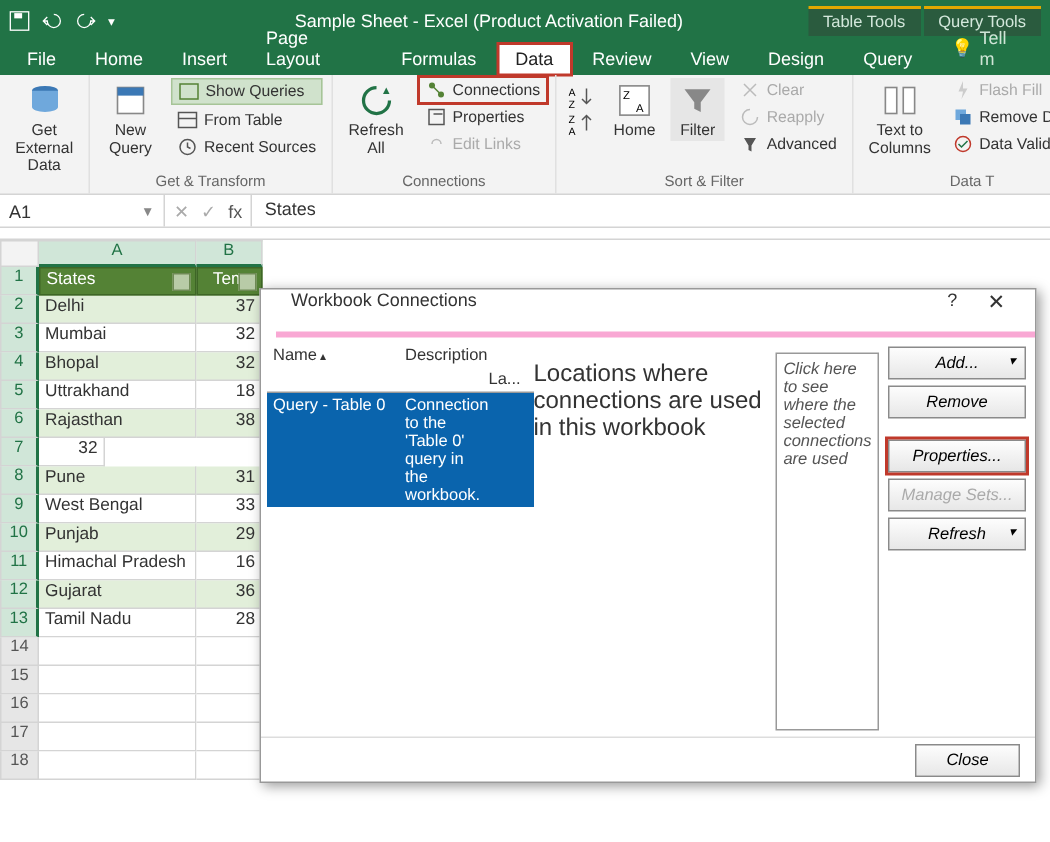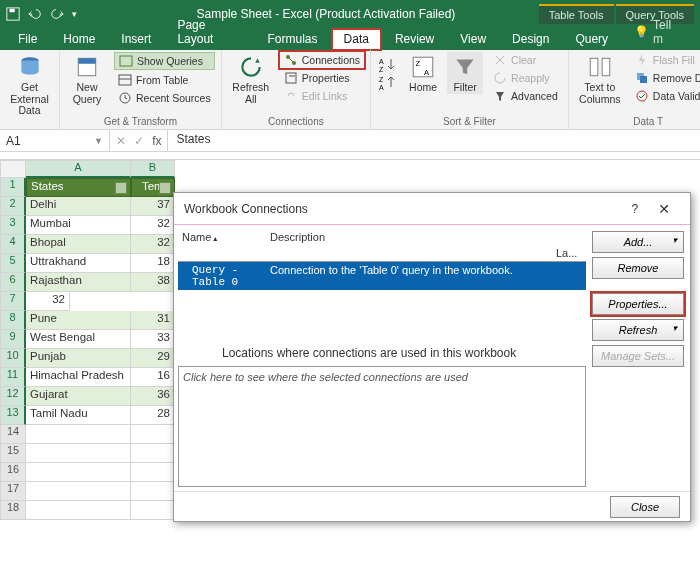--- a/index.html
+++ b/index.html
@@ -54,38 +54,38 @@
 .rh.sel { background: #d0e6d8; border-right: 2px solid #217346; color: #217346; }
 .cell { width: 105px; border: 1px solid #d4d4d4; border-top: none; border-left: none; padding: 1px 4px; font-size: 11.5px; background: #fff; }
 .cell.b { width: 44px; text-align: right; }
 .thead { background: #548235; color: #fff; border: 1px solid #3e6626; border-right: 1px solid #3e6626; position: relative; }
 .thead .dd { position: absolute; right: 3px; top: 3px; width: 12px; height: 12px; background: #b8cba7; border: 1px solid #6e8a55; }
 .tbl-band0 { background: #e2efda; }
 .tbl-band1 { background: #fff; }
 
 
 .dialog { position: absolute; left: 173px; top: 192px; width: 518px; height: 330px; background: #fff; border: 1px solid #999; box-shadow: 2px 2px 8px rgba(0,0,0,0.4); }
-.dlg-title { height: 32px; border-bottom: 1px solid #f9a8d4; display: flex; align-items: center; padding: 0 10px; font-size: 12px; }
+.dlg-title { height: 32px; border-bottom: 4px solid #f9a8d4; display: flex; align-items: flex-start; padding: 0 10px; font-size: 12px; margin-left: 10px; }
 .dlg-title .spacer { flex: 1; }
 .dlg-title .qm { padding: 0 10px; cursor: pointer; }
 .dlg-title .x { padding: 0 10px; font-size: 14px; cursor: pointer; }
 .dlg-body { display: flex; height: calc(100% - 62px); }
-.dlg-left { flex: 1; padding: 4px; display: flex; flex-direction: column; }
+.dlg-left { flex: 1; padding: 4px; display: flex; }
 .dlg-right { width: 100px; padding: 6px 6px 6px 2px; display: flex; flex-direction: column; gap: 4px; }
 .listhdr { display: flex; border-bottom: 1px solid #999; font-size: 11px; padding: 2px 0; }
 .listhdr .col-n { width: 92px; padding-left: 4px; }
 .listhdr .col-d { flex: 1; }
 .listhdr .col-l { width: 30px; margin-top: 16px; }
 .sort-caret { font-size: 8px; margin-left: 2px; }
 .listrow { display: flex; background: #0a64ad; color: #fff; font-size: 11px; padding: 2px 0; }
-.listrow .col-n { width: 92px; padding-left: 14px; font-family: Liberation Mono, monospace; }
+.listrow .col-n { width: 92px; padding-left: 4px; }
 .listrow .col-d { flex: 1; }
 .listrow .col-l { width: 30px; }
 .listbox { border: 1px solid #999; flex: 1 1 98px; margin-top: 6px; padding: 4px; font-size: 11px; color: #555; font-style: italic; }
-.loc-label { margin-top: 12px; font-size: 12px; color: #333; margin-left: 44px; }
+.loc-label { margin-top: 12px; font-size: 16px; color: #333; }
 .dlg-btn { height: 22px; border: 1px solid #8a8a8a; background: linear-gradient(#fdfdfd,#e7e7e7); font-size: 11px; cursor: pointer; position: relative; font-style: italic; }
 .dlg-btn.dd::after { content: "▾"; position: absolute; right: 6px; top: 3px; font-size: 9px; }
 .dlg-btn.highlight { outline: 2px solid #c0392b; }
 .dlg-btn.disabled { color: #aaa; }
 .dlg-footer { height: 30px; border-top: 1px solid #ddd; display: flex; justify-content: flex-end; padding: 4px 10px; }
 .dlg-footer .dlg-btn { width: 70px; }
 .conn-area { height: 105px; }
 
 </style>
 </head>
@@ -437,20 +437,20 @@
         </div>
       </div>
       <div class="loc-label">Locations where connections are used in this workbook</div>
       <div class="listbox"><span>Click here to see where the selected connections are used</span></div>
     </div>
     <div class="dlg-right">
       <button class="dlg-btn dd">Add...</button>
       <button class="dlg-btn">Remove</button>
       <div style="height:6px"></div>
       <button class="dlg-btn highlight">Properties...</button>
+      <button class="dlg-btn disabled">Manage Sets...</button>
       <button class="dlg-btn dd">Refresh</button>
-      <button class="dlg-btn disabled">Manage Sets...</button>
     </div>
   </div>
   <div class="dlg-footer">
     <button class="dlg-btn">Close</button>
   </div>
 </div>
 
 </body></html>

